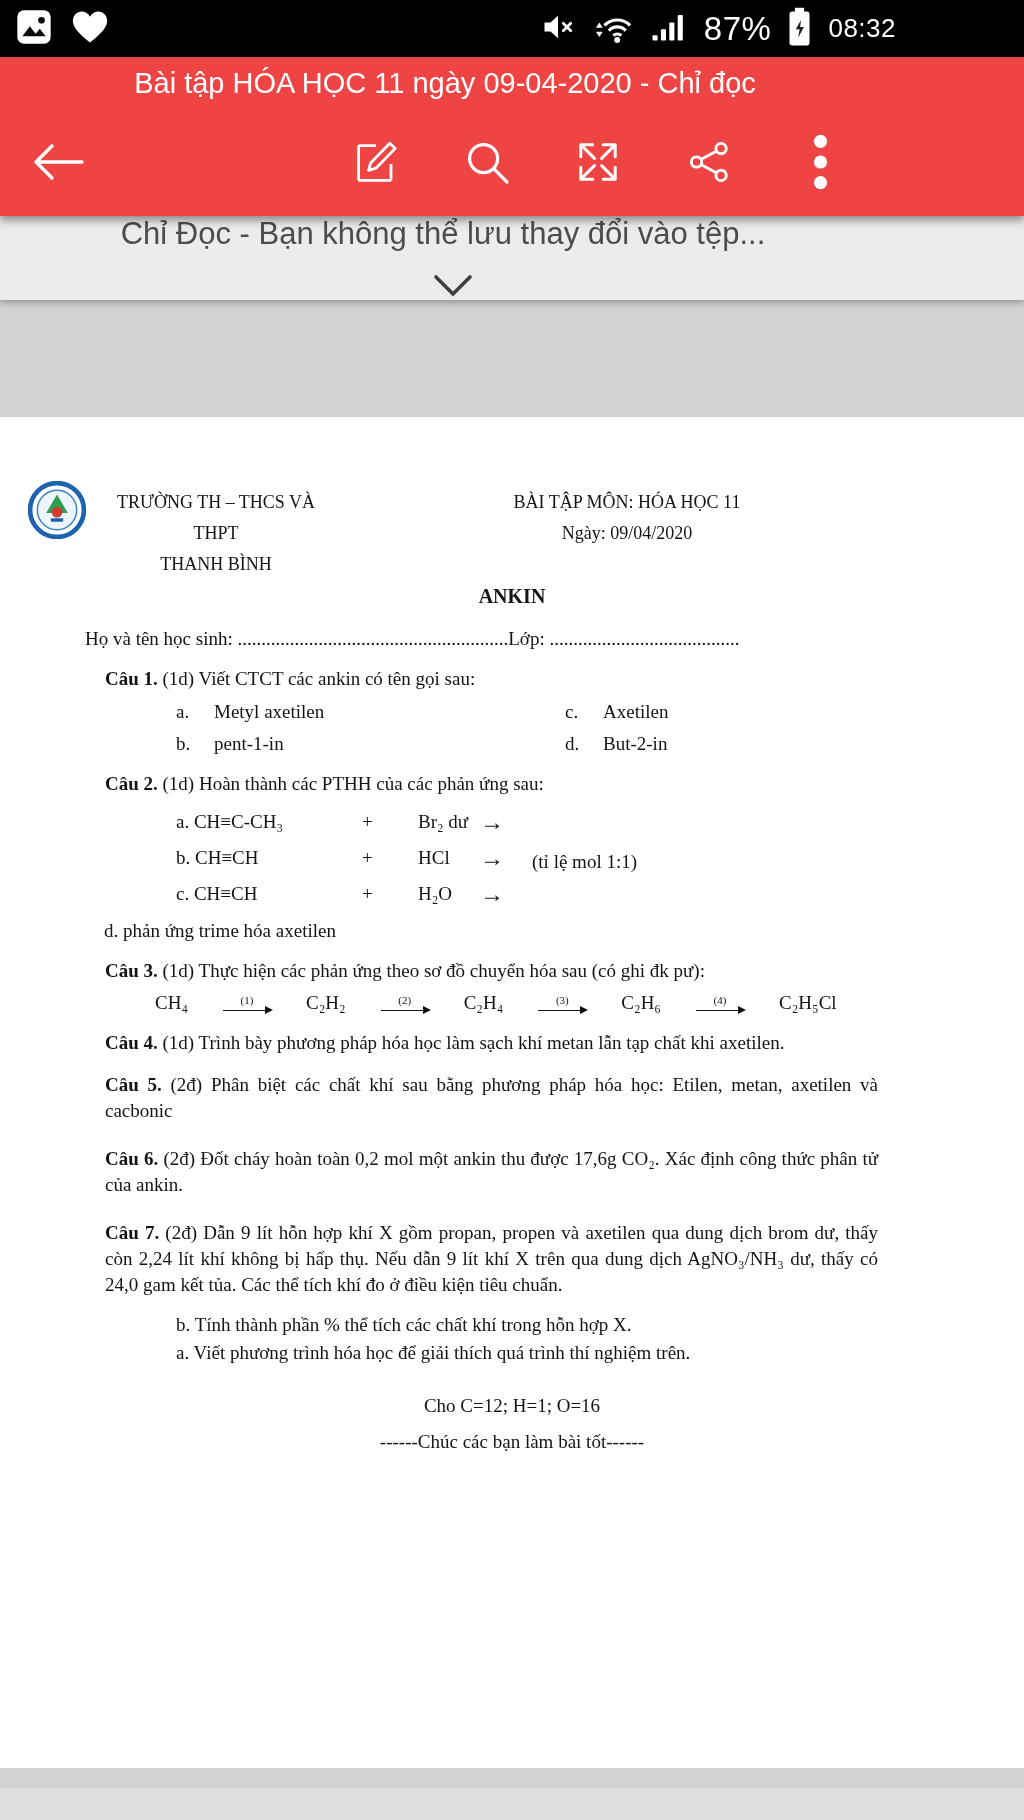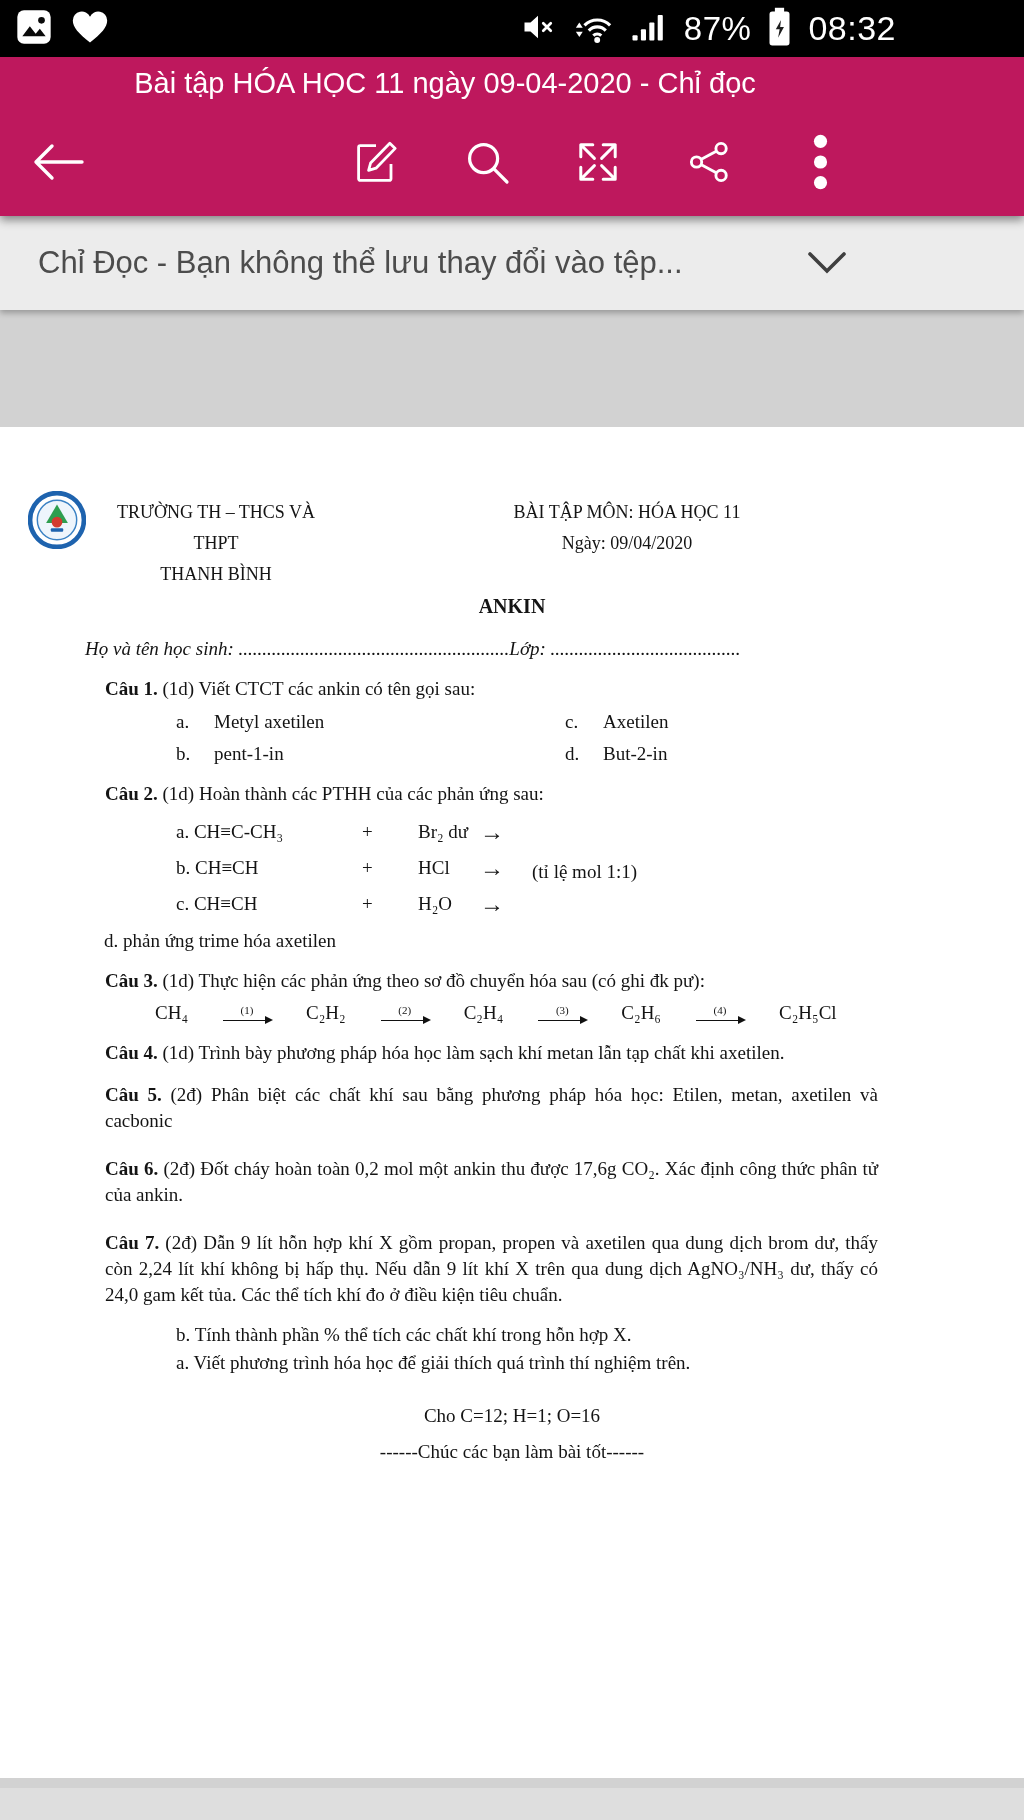--- a/index.html
+++ b/index.html
@@ -8,50 +8,50 @@
     font-family:"Liberation Sans","DejaVu Sans",sans-serif;
     background:#d2d2d2; position:relative; overflow:hidden; color:#1c1c1c;
   }
 
   
   .status-bar { height:57px; background:#000; display:flex; justify-content:space-between;
     align-items:center; padding:0 128px 0 14px; }
   .sb-left { display:flex; gap:16px; align-items:center; }
   .sb-right { display:flex; gap:16px; align-items:center; }
   .sb-text { color:#fff; font-size:33px; letter-spacing:0.5px; }
-  .sb-clock { font-size:34px; }
-
-  
-  .app-header { background:#be185d; box-shadow:0 4px 9px rgba(0,0,0,0.45); position:relative; z-index:4; }
+  .sb-clock { font-size:26px; }
+
+  
+  .app-header { background:#ef4444; box-shadow:0 4px 9px rgba(0,0,0,0.45); position:relative; z-index:4; }
   .title-row { height:53px; width:890px; display:flex; align-items:center; justify-content:center; }
   .title-row span { color:#fff; font-size:29px; }
   .toolbar { height:106px; display:flex; align-items:center; padding:0 172px 0 26px; }
   .icon-btn { background:none; border:none; width:64px; height:64px; display:flex;
     align-items:center; justify-content:center; cursor:pointer; padding:0; }
   .toolbar-right { margin-left:auto; display:flex; gap:47px; align-items:center; }
 
   
-  .banner { height:94px; background:#ececec; display:flex; align-items:center;
+  .banner { height:84px; background:#ececec; display:flex; align-items:center;
     padding:0 176px 0 38px; position:relative; z-index:3;
-    box-shadow:0 3px 6px rgba(0,0,0,0.28); }
+    box-shadow:0 3px 6px rgba(0,0,0,0.28);flex-direction:column; }
   .banner-text { font-size:31px; color:#4c4c4c; flex:1 1 auto; white-space:nowrap; overflow:hidden; }
   .banner-chevron { margin-left:20px; display:flex; align-items:center; cursor:pointer; }
 
   
   .doc-area { background:#d2d2d2; padding-top:117px; }
   .page { background:#fff; width:1024px; min-height:1351px; padding-top:68px;
     font-family:"Liberation Serif","DejaVu Serif",serif; font-size:19px; color:#141414; }
 
   .doc-header { position:relative; height:66px; font-size:18px; }
   .logo { position:absolute; left:28px; top:-4px; }
   .school { position:absolute; left:96px; top:2px; width:240px; text-align:center; line-height:31px; }
   .subject-block { position:absolute; left:498px; top:2px; width:258px; text-align:center; line-height:31px; }
 
   .doc-title { text-align:center; font-weight:bold; margin-top:34px; font-size:20px; }
-  .name-line { margin:20px 0 0 85px; white-space:nowrap;font-style:italic; }
+  .name-line { margin:20px 0 0 85px; white-space:nowrap; }
 
   .para { margin:16px 146px 0 105px; text-align:justify; line-height:26px; }
   .b { font-weight:bold; }
 
   .opts { margin:9px 0 0 176px; display:grid; grid-template-columns:389px auto; row-gap:10px; }
   .opt { display:flex; }
   .opt-letter { width:38px; }
 
   .rx { margin-left:176px; margin-top:14px; display:flex; align-items:center; }
   .rx-c1 { flex:0 0 186px; white-space:nowrap; }

